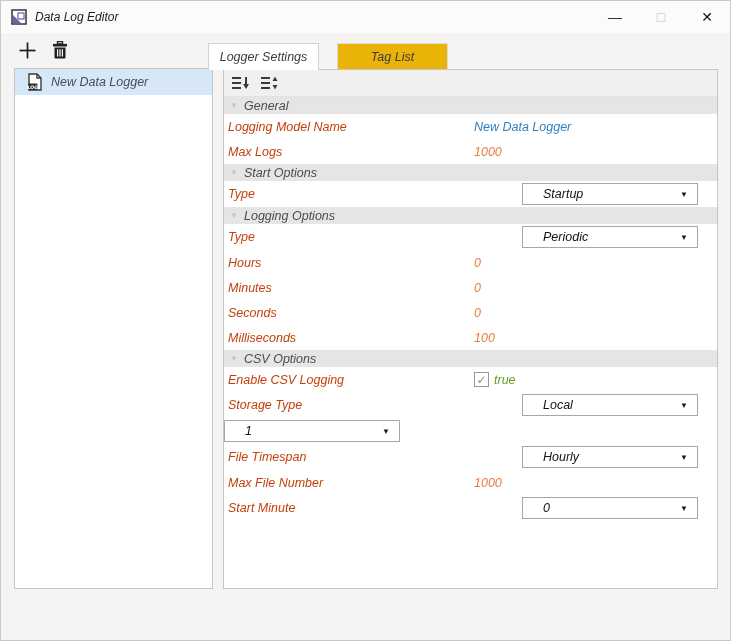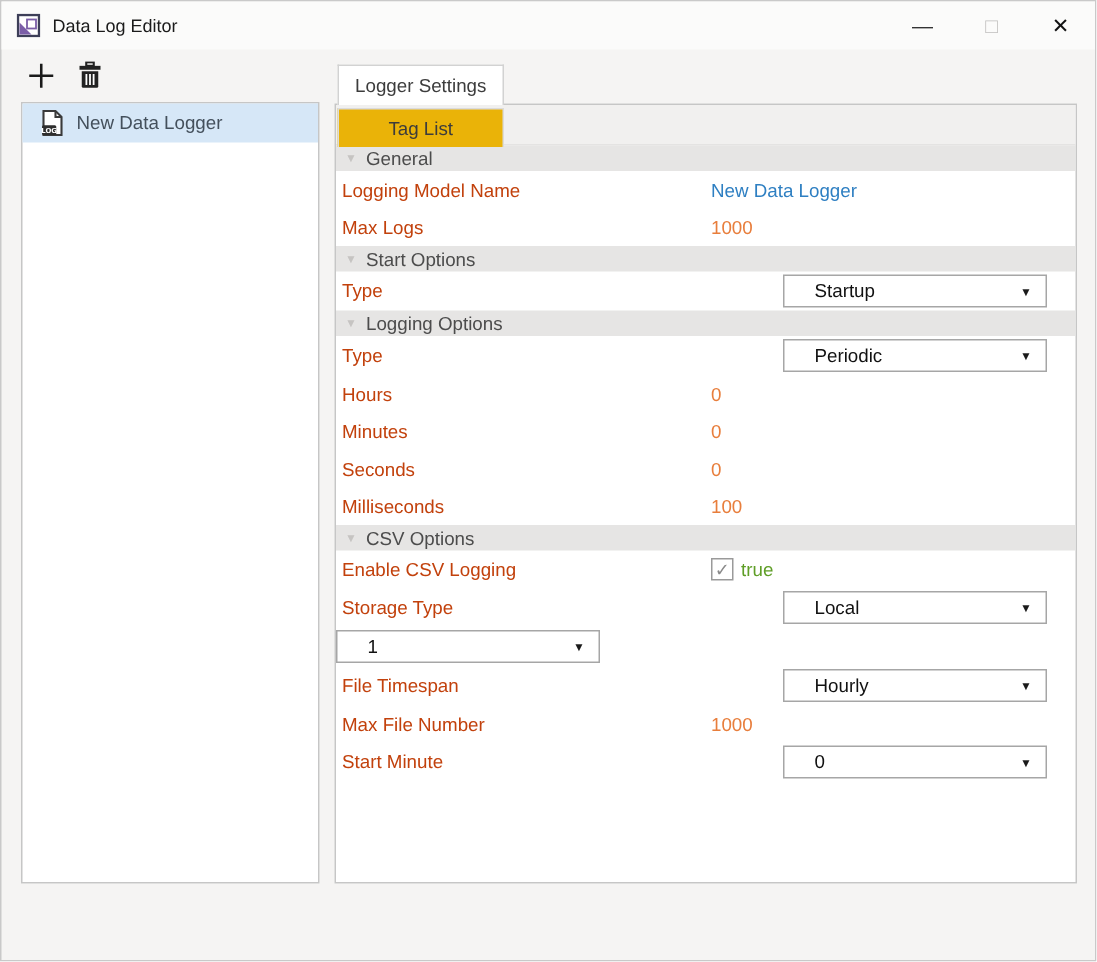--- a/index.html
+++ b/index.html
@@ -1,38 +1,38 @@
 <!DOCTYPE html>
 <html><head>
 <meta charset="utf-8">
 <style>
   html,body{margin:0;padding:0;}
   body{width:731px;height:641px;overflow:hidden;font-family:"Liberation Sans","DejaVu Sans",sans-serif;}
-  .window{position:relative;width:731px;height:641px;background:#f5f4f3;box-sizing:border-box;border:1px solid #c9c9c9;}
+  .window{position:relative;width:731px;height:641px;background:#f5f4f3;box-sizing:border-box;border:1px solid #c9c9c9;font-style:italic;}
 
   
   .titlebar{position:absolute;left:0;top:0;right:0;height:32px;background:#fbfbfa;display:flex;align-items:center;}
   .app-icon{margin-left:10px;width:16px;height:16px;flex:0 0 16px;}
   .title-text{margin-left:8px;font-size:12px;color:#1b1b1b;}
   .win-controls{margin-left:auto;display:flex;height:32px;}
   .win-btn{width:46px;height:32px;display:flex;align-items:center;justify-content:center;font-size:13px;color:#333;}
   .win-btn.min{font-size:14px;}
   .win-btn.max{color:#c0bfbe;font-size:14px;}
   .win-btn.close{font-size:14px;color:#111;}
 
   
   .left-toolbar{position:absolute;left:16px;top:38px;display:flex;gap:13px;align-items:center;}
   .tool-btn{width:20px;height:22px;display:flex;align-items:center;justify-content:center;}
   .left-panel{position:absolute;left:13px;top:67px;width:199px;height:521px;background:#ffffff;border:1px solid #c6c6c6;box-sizing:border-box;}
   .list-item{height:26px;display:flex;align-items:center;font-size:12.5px;color:#44505c;}
   .list-item.selected{background:#d6e7f7;}
   .list-item .doc-icon{margin-left:12px;margin-right:9px;}
 
   
-  .tabs{position:absolute;left:224px;top:42px;display:flex;gap:2px;z-index:3;flex-direction:column;}
+  .tabs{position:absolute;left:207px;top:42px;display:flex;gap:18px;z-index:3;}
   .tab{width:111px;height:26px;box-sizing:border-box;display:flex;align-items:center;justify-content:center;font-size:12.5px;color:#3c3c3c;}
   .tab.active{background:#ffffff;border:1px solid #d2d2d2;border-bottom:none;height:27px;}
   .tab.inactive{background:#eab308;border:1px solid #dcdbda;border-bottom:none;}
 
   
   .content-panel{position:absolute;left:222px;top:68px;width:495px;height:520px;background:#ffffff;border:1px solid #c6c6c6;box-sizing:border-box;z-index:2;}
   .grid-toolbar{height:27px;background:#f1f0ef;border-bottom:1px solid #e4e3e2;display:flex;align-items:center;gap:9px;padding-left:7px;box-sizing:border-box;}
   .gt-btn{width:20px;height:18px;display:flex;align-items:center;justify-content:center;}
 
   .sec-header{height:17px;background:#e6e5e4;display:flex;align-items:center;font-size:12.5px;color:#4c4c4c;}

